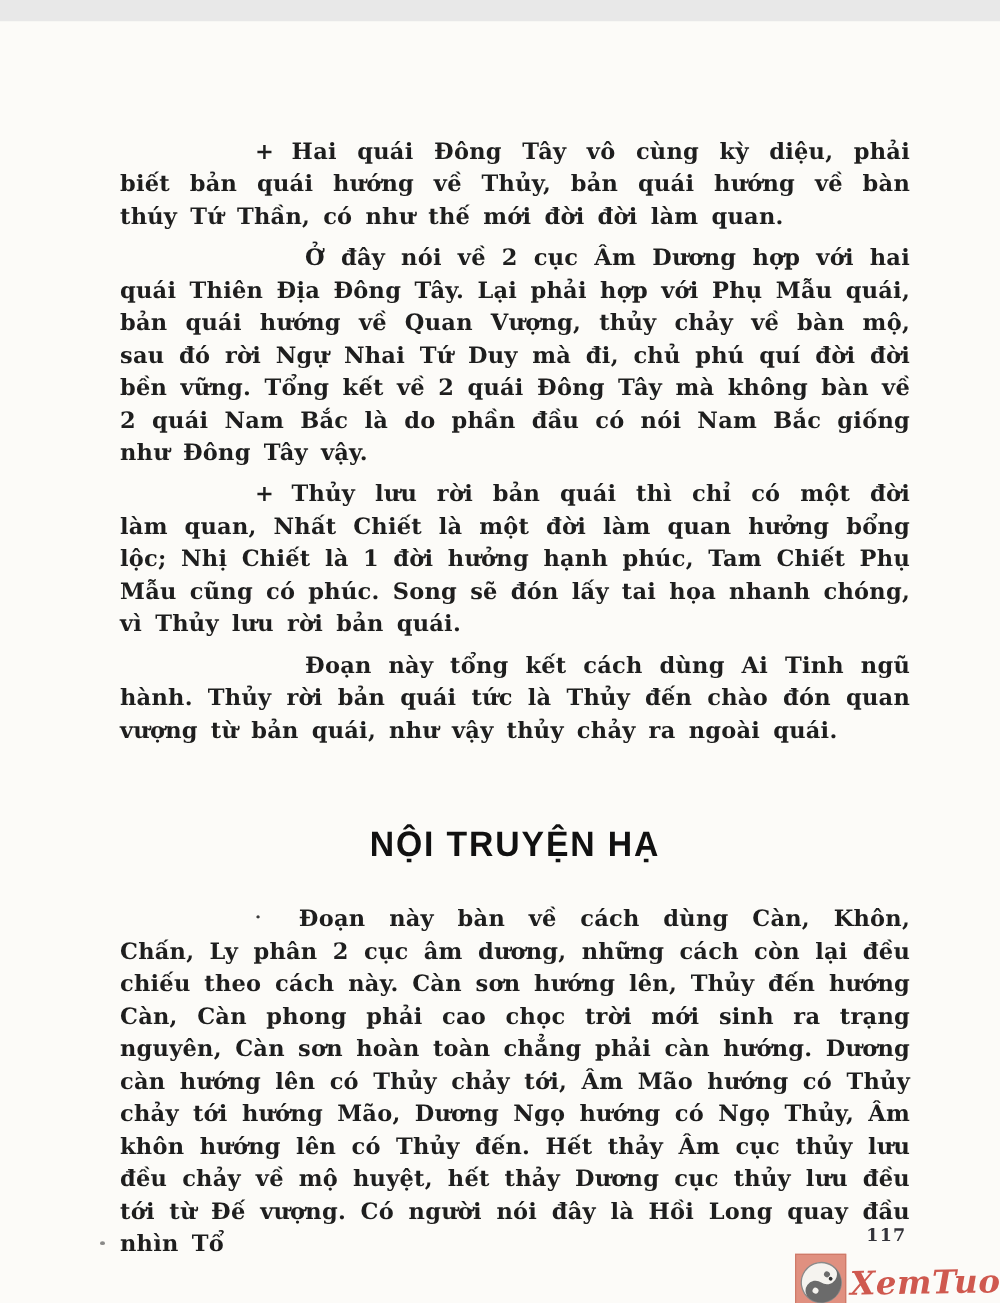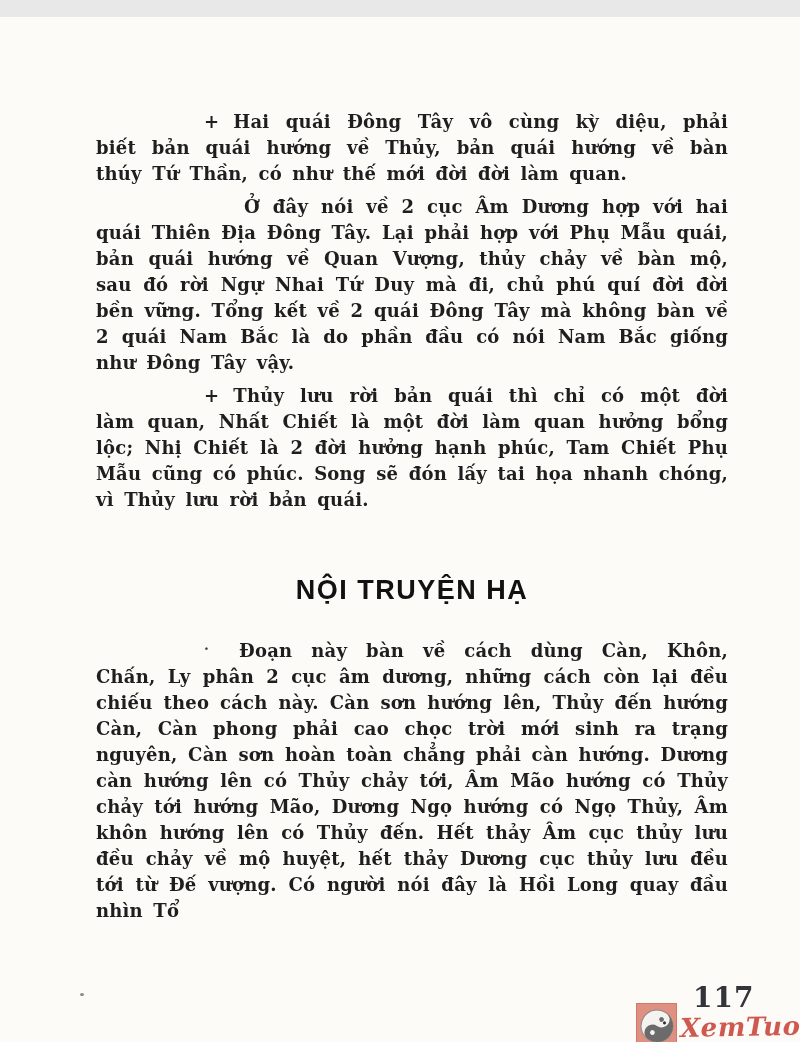--- a/index.html
+++ b/index.html
@@ -57,21 +57,21 @@
     text-align: center;
     color: #111;
     transform: scaleY(1.05);
   }
   .page-number {
     position: absolute;
     left: 693px;
     top: 964px;
     font-family: "DejaVu Serif", "Liberation Serif", serif;
     font-weight: bold;
-    font-size: 28px;
+    font-size: 14px;
     letter-spacing: 1px;
     color: #33333a;
     z-index: 1;
   }
   .watermark {
     position: absolute;
     left: 636px;
     top: 986px;
     display: flex;
     align-items: center;
@@ -112,22 +112,23 @@
 <body>
 
 <div class="page">
 
   <div class="content">
 
     <p class="para plus"><span class="marker">+</span><span>Hai quái Đông Tây vô cùng kỳ diệu, phải biết bản quái hướng về Thủy, bản quái hướng về bàn thúy Tứ Thần, có như thế mới đời đời làm quan.</span></p>
 
     <p class="para"><span class="marker"></span><span>Ở đây nói về 2 cục Âm Dương hợp với hai quái Thiên Địa Đông Tây. Lại phải hợp với Phụ Mẫu quái, bản quái hướng về Quan Vượng, thủy chảy về bàn mộ, sau đó rời Ngự Nhai Tứ Duy mà đi, chủ phú quí đời đời bền vững. Tổng kết về 2 quái Đông Tây mà không bàn về 2 quái Nam Bắc là do phần đầu có nói Nam Bắc giống như Đông Tây vậy.</span></p>
 
-    <p class="para plus"><span class="marker">+</span><span>Thủy lưu rời bản quái thì chỉ có một đời làm quan, Nhất Chiết là một đời làm quan hưởng bổng lộc; Nhị Chiết là 2 đời hưởng hạnh phúc, Tam Chiết Phụ Mẫu cũng có phúc. Song sẽ đón lấy tai họa nhanh chóng, vì Thủy lưu rời bản quái.</span></p>
+    <p class="para plus"><span class="marker">+</span><span>Thủy lưu rời bản quái thì chỉ có một đời làm quan, Nhất Chiết là một đời làm quan hưởng bổng lộc; Nhị Chiết là 1 đời hưởng hạnh phúc, Tam Chiết Phụ Mẫu cũng có phúc. Song sẽ đón lấy tai họa nhanh chóng, vì Thủy lưu rời bản quái.</span></p>
 
+    <p class="para"><span class="marker"></span><span>Đoạn này tổng kết cách dùng Ai Tinh ngũ hành. Thủy rời bản quái tức là Thủy đến chào đón quan vượng từ bản quái, như vậy thủy chảy ra ngoài quái.</span></p>
 
     <h1 class="heading">NỘI TRUYỆN HẠ</h1>
 
 
     <p class="para plus dotgap"><span class="marker">·</span><span>Đoạn này bàn về cách dùng Càn, Khôn, Chấn, Ly phân 2 cục âm dương, những cách còn lại đều chiếu theo cách này. Càn sơn hướng lên, Thủy đến hướng Càn, Càn phong phải cao chọc trời mới sinh ra trạng nguyên, Càn sơn hoàn toàn chẳng phải càn hướng. Dương càn hướng lên có Thủy chảy tới, Âm Mão hướng có Thủy chảy tới hướng Mão, Dương Ngọ hướng có Ngọ Thủy, Âm khôn hướng lên có Thủy đến. Hết thảy Âm cục thủy lưu đều chảy về mộ huyệt, hết thảy Dương cục thủy lưu đều tới từ Đế vượng. Có người nói đây là Hồi Long quay đầu nhìn Tổ</span></p>
 
   </div>
 
   <span class="page-number">117</span>
 

